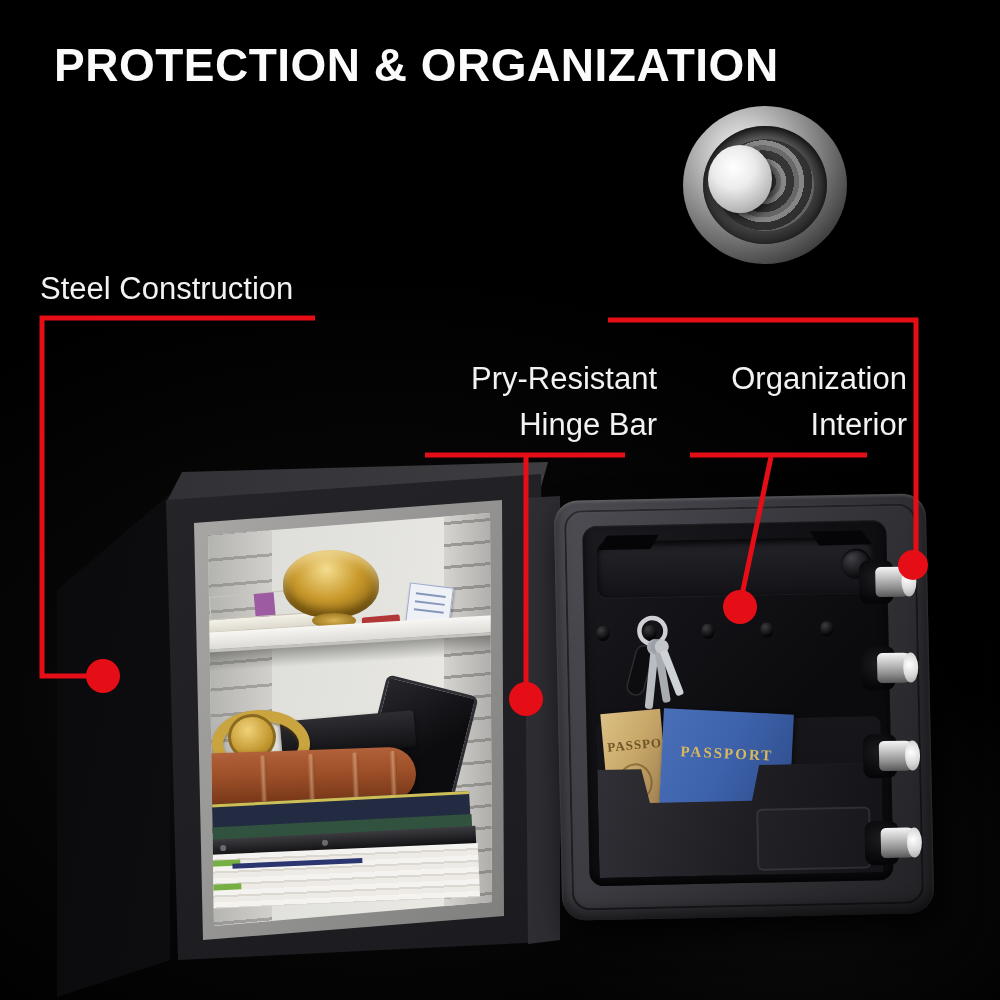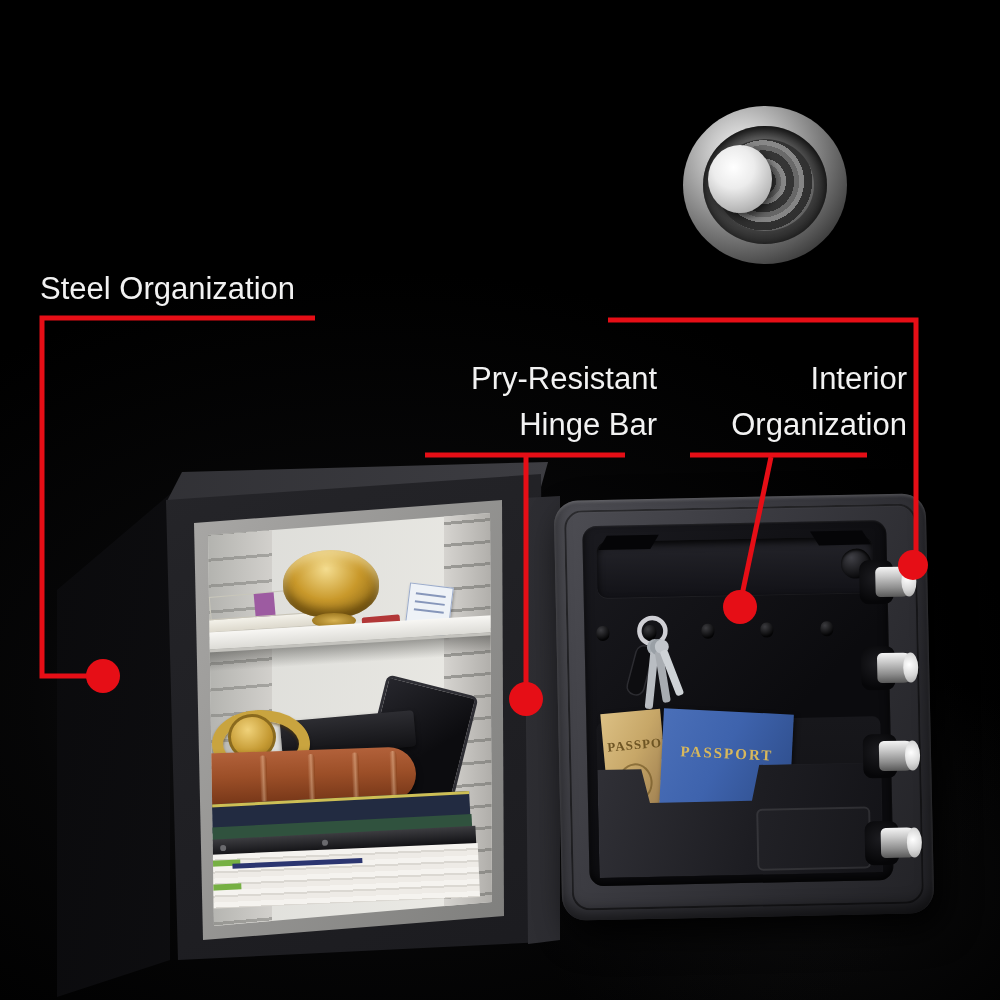--- a/index.html
+++ b/index.html
@@ -284,23 +284,24 @@
     <polyline points="608,320 916,320 916,554"></polyline>
     <circle cx="913" cy="565" r="15"></circle>
     <polyline points="425,455 625,455"></polyline>
     <polyline points="526,457 526,686"></polyline>
     <circle cx="526" cy="699" r="17"></circle>
     <polyline points="690,455 867,455"></polyline>
     <polyline points="771,457 742,595"></polyline>
     <circle cx="740" cy="607" r="17"></circle>
   </svg>
 
-  <div class="callout-label lbl-steel">Steel Organization</div>
+  <h1 class="title" style="margin:0">PROTECTION &amp; ORGANIZATION</h1>
+  <div class="callout-label lbl-steel">Steel Construction</div>
   <div class="callout-label lbl-two lbl-hinge">
     <div>Pry-Resistant</div>
     <div>Hinge Bar</div>
   </div>
   <div class="callout-label lbl-two lbl-org">
+    <div>Organization</div>
     <div>Interior</div>
-    <div>Organization</div>
   </div>
 
 </div>
 
 </body></html>

